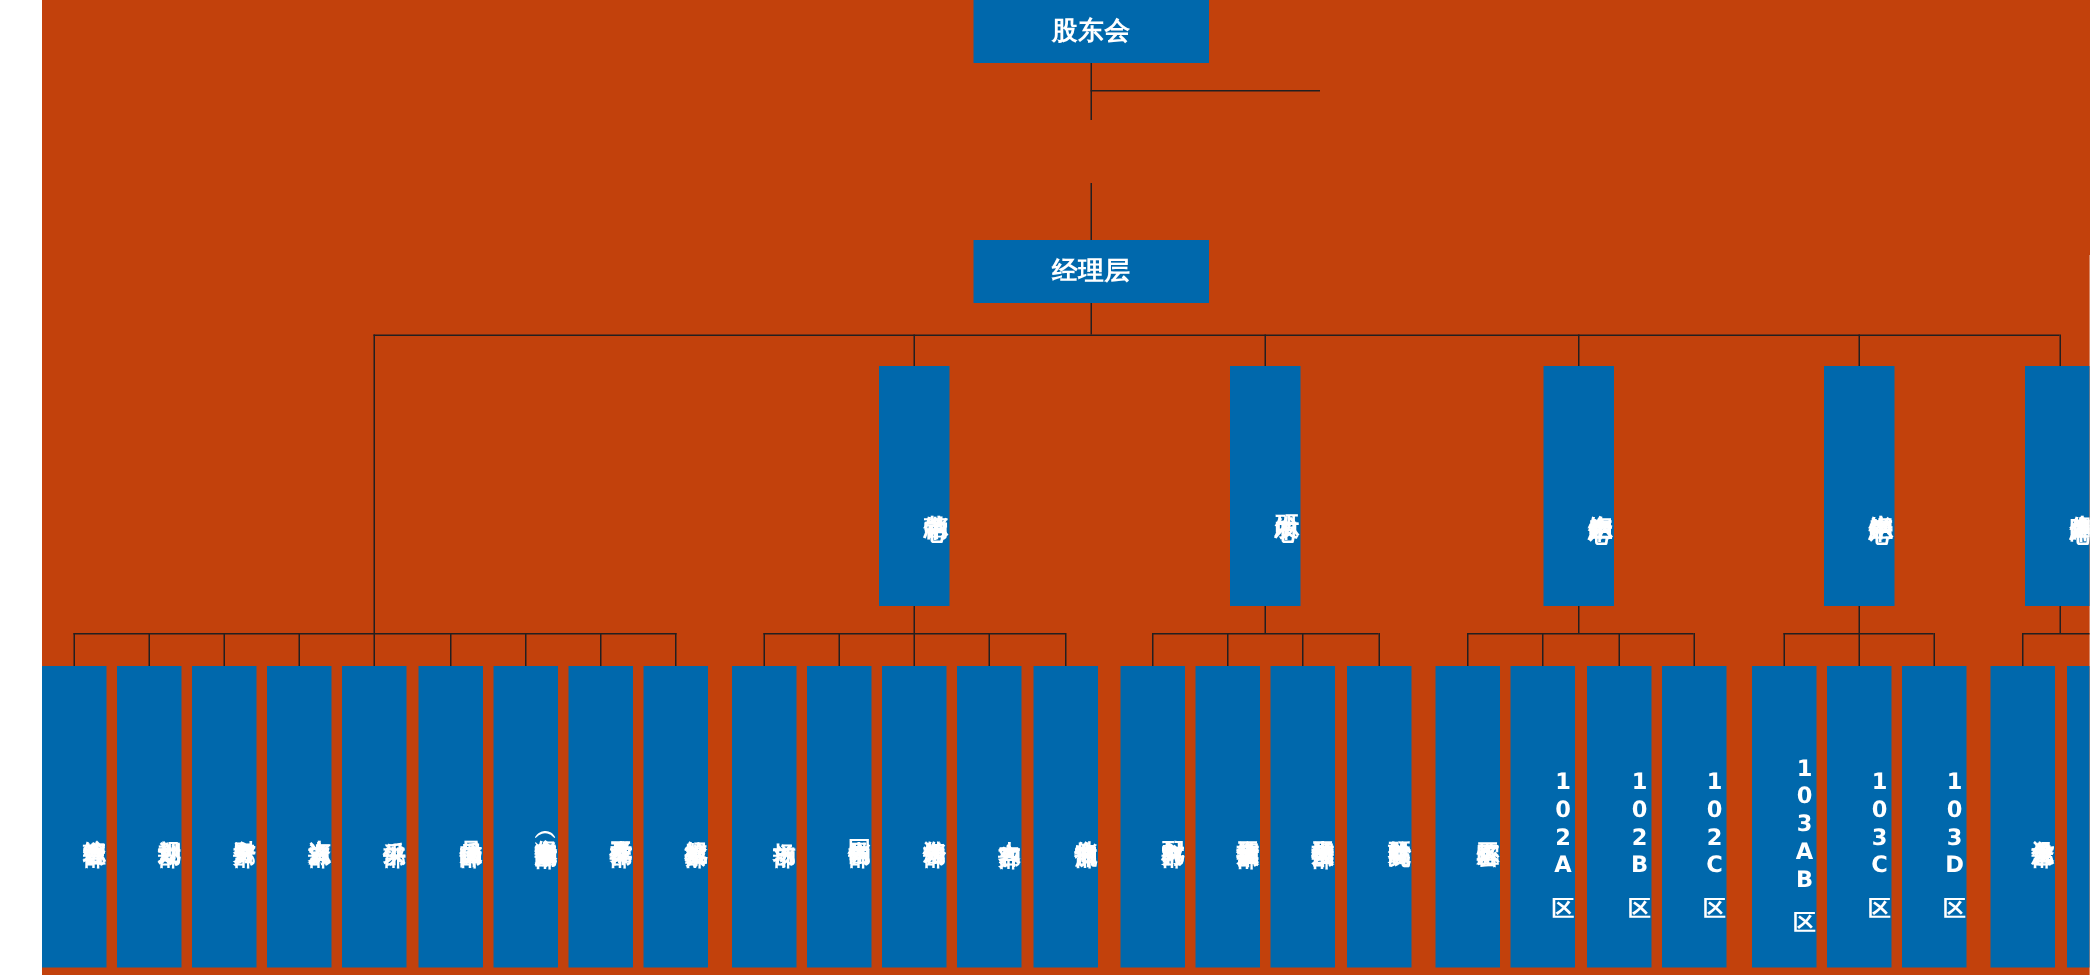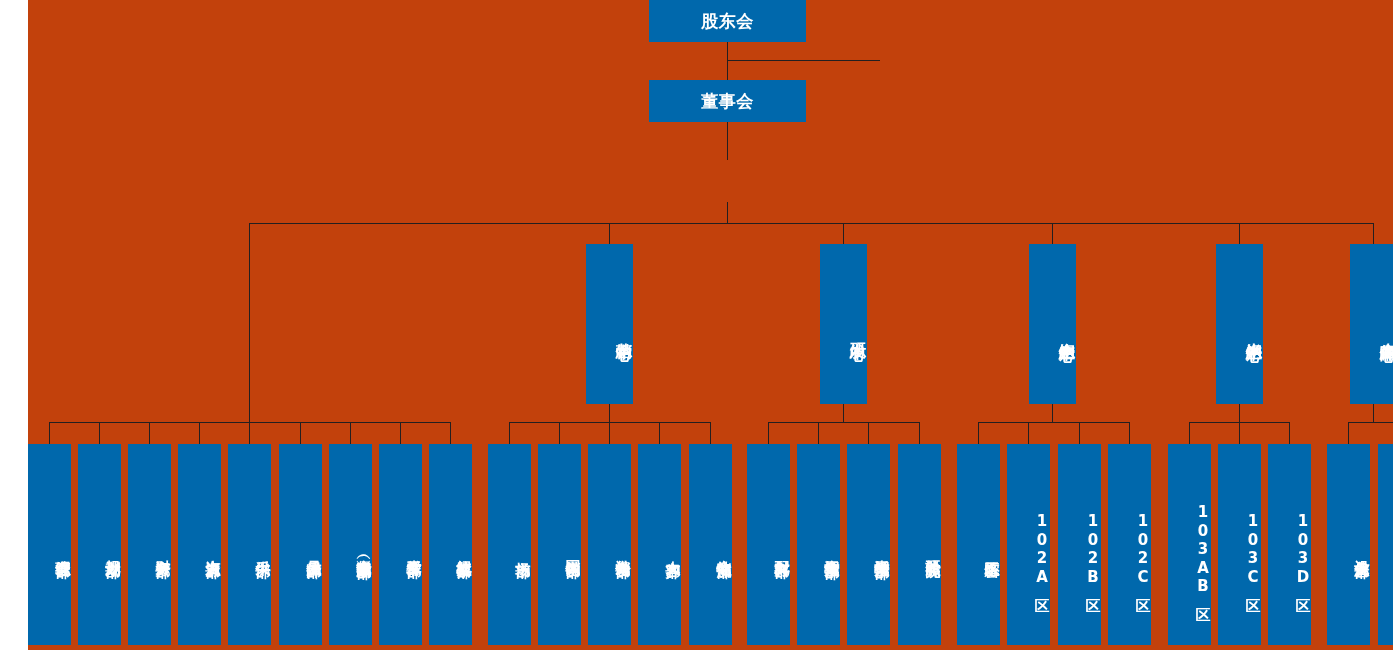--- a/index.html
+++ b/index.html
@@ -115,21 +115,21 @@
   <div class="line v" style="left: 1101px; top: 422px; height: 22px; background: rgb(35, 31, 32);"></div>
 
   <div class="line v" style="left: 1161px; top: 422px; height: 22px; background: rgb(35, 31, 32);"></div>
   <div class="line v" style="left: 1211px; top: 422px; height: 22px; background: rgb(35, 31, 32);"></div>
   <div class="line v" style="left: 1261px; top: 422px; height: 22px; background: rgb(35, 31, 32);"></div>
 
   <div class="line v" style="left: 1320px; top: 422px; height: 22px; background: rgb(35, 31, 32);"></div>
   <div class="line v" style="left: 1371px; top: 422px; height: 22px; background: rgb(35, 31, 32);"></div>
 
   <div class="node h" style="left: 621px; top: 0px; width: 157px; height: 42px; background: rgb(0, 104, 172); color: rgb(255, 255, 255);">股东会</div>
-  <div class="node h" style="left: 621px; top: 80px; width: 157px; height: 42px; background: rgb(0, 104, 172); color: rgb(255, 255, 255);">董事会</div>
+  <div class="node h" style="left: 621px; top: 160px; width: 157px; height: 42px; background: rgb(0, 104, 172); color: rgb(255, 255, 255);">经理层</div>
 
   <div class="node v center" style="left: 558px; top: 244px; width: 47px; height: 160px; background: rgb(0, 104, 172); color: rgb(255, 255, 255);">营销中心</div>
   <div class="node v center" style="left: 792px; top: 244px; width: 47px; height: 160px; background: rgb(0, 104, 172); color: rgb(255, 255, 255);">研发中心</div>
   <div class="node v center" style="left: 1001px; top: 244px; width: 47px; height: 160px; background: rgb(0, 104, 172); color: rgb(255, 255, 255);">全钢生产中心</div>
   <div class="node v center" style="left: 1188px; top: 244px; width: 47px; height: 160px; background: rgb(0, 104, 172); color: rgb(255, 255, 255);">半钢生产中心</div>
   <div class="node v center" style="left: 1322px; top: 244px; width: 47px; height: 160px; background: rgb(0, 104, 172); color: rgb(255, 255, 255);">生产保障中心</div>
 
   <div class="node v" style="left: 0px; top: 444px; width: 43px; height: 201px; background: rgb(0, 104, 172); color: rgb(255, 255, 255);">综合管理部</div>
   <div class="node v" style="left: 50px; top: 444px; width: 43px; height: 201px; background: rgb(0, 104, 172); color: rgb(255, 255, 255);">规划计划部</div>
   <div class="node v" style="left: 100px; top: 444px; width: 43px; height: 201px; background: rgb(0, 104, 172); color: rgb(255, 255, 255);">财务资产部</div>

